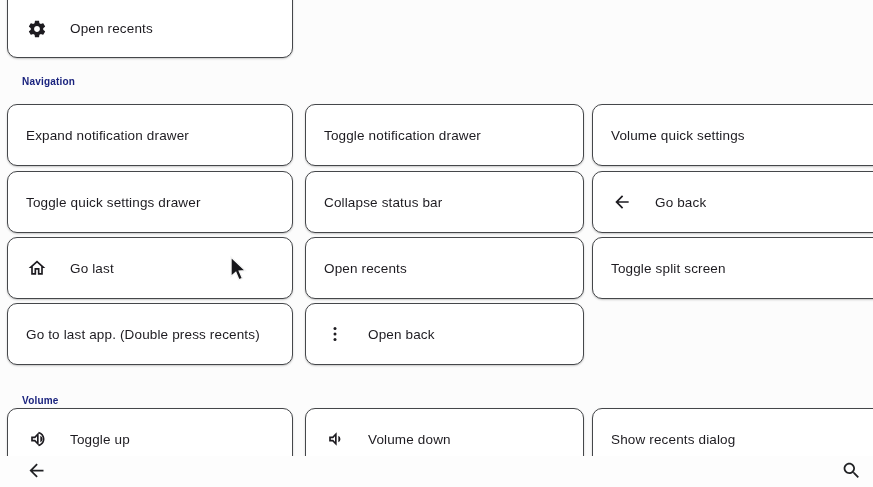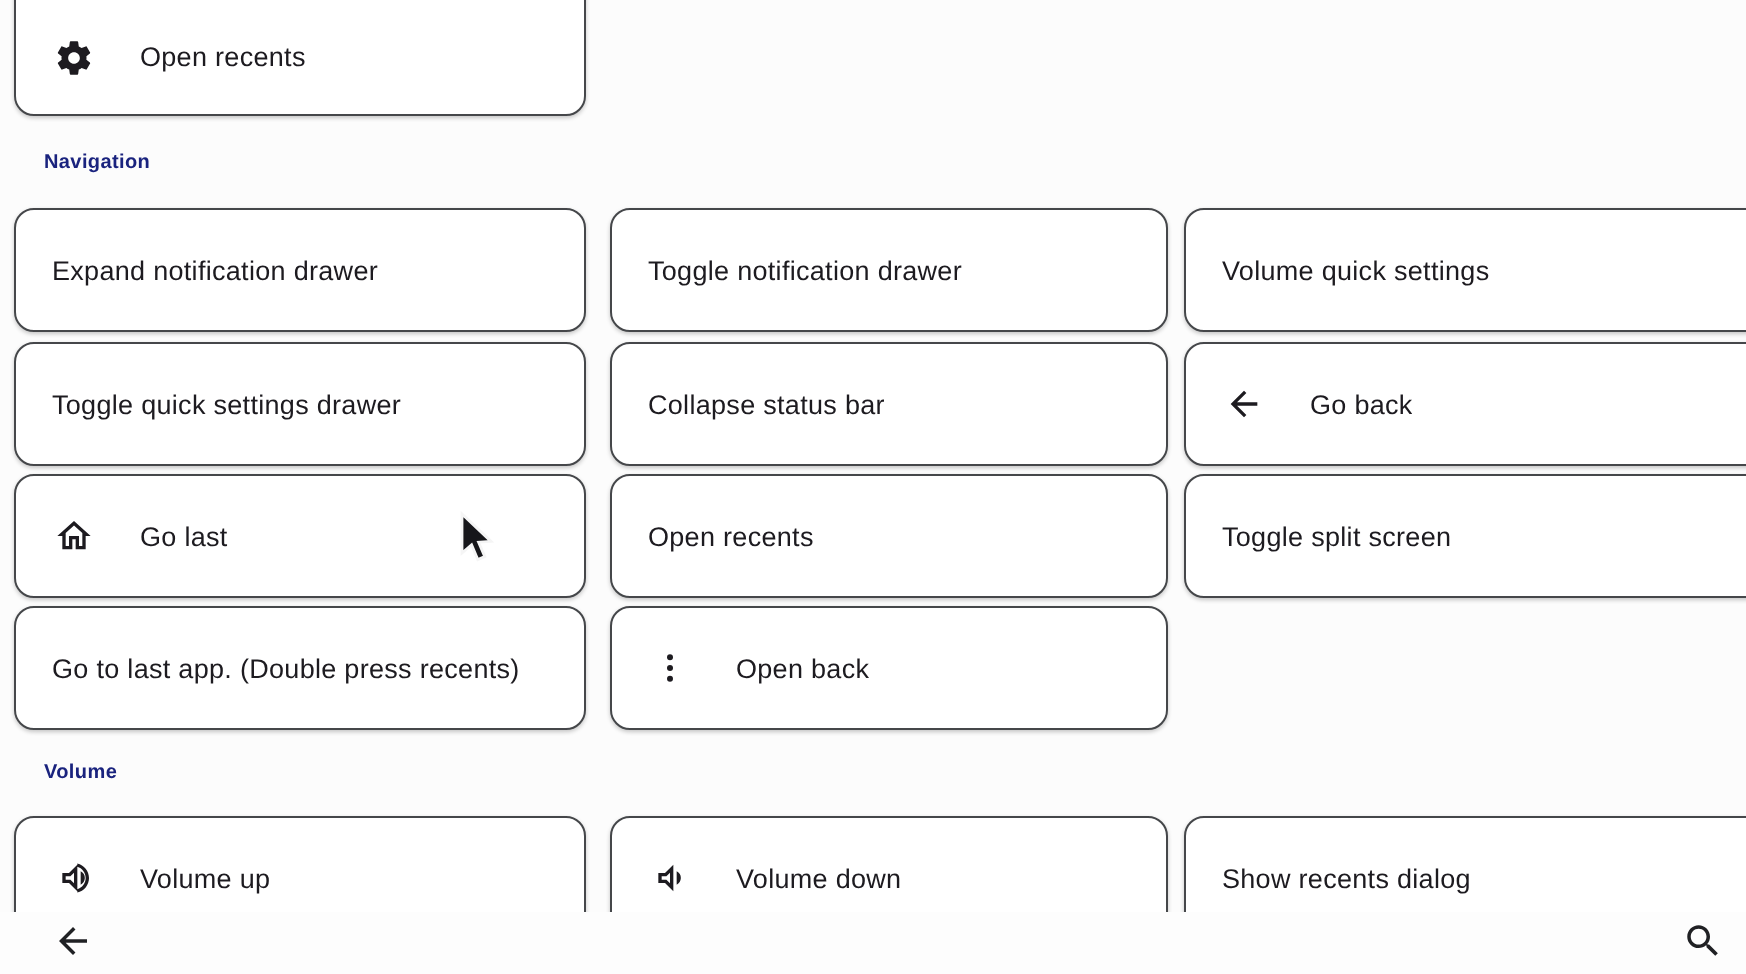--- a/index.html
+++ b/index.html
@@ -103,29 +103,29 @@
   <span class="icn">
     <svg viewBox="0 0 24 24">
         <circle cx="12" cy="5.5" r="1.8"></circle>
         <circle cx="12" cy="12" r="1.8"></circle>
         <circle cx="12" cy="18.5" r="1.8"></circle>
       </svg>
   </span>
   <span class="lbl">Open back</span>
 </div>
 
-<div class="sec-h" style="top:381px">Volume</div>
+<div class="sec-h" style="top:395px">Volume</div>
 
 <div class="card c1 rv">
   <span class="icn">
     <svg viewBox="0 0 24 24">
         <path d="M16 7.97v8.05c1.48-.73 2.5-2.25 2.5-4.02A4.5 4.5 0 0 0 16 7.97zM5 9v6h4l5 5V4L9 9H5zm7-.17v6.34L9.83 13H7v-2h2.83L12 8.83zM14 3.23v2.06c2.89.86 5 3.54 5 6.71s-2.11 5.85-5 6.71v2.06c4.01-.91 7-4.49 7-8.77s-2.99-7.86-7-8.77z"></path>
       </svg>
   </span>
-  <span class="lbl">Volume up</span>
+  <span class="lbl">Toggle up</span>
 </div>
 <div class="card c2 rv">
   <span class="icn">
     <svg viewBox="0 0 24 24">
         <path d="M18.5 12A4.5 4.5 0 0 0 16 7.97v8.05c1.48-.73 2.5-2.25 2.5-4.02zM5 9v6h4l5 5V4L9 9H5zm7-.17v6.34L9.83 13H7v-2h2.83L12 8.83z"></path>
       </svg>
   </span>
   <span class="lbl">Volume down</span>
 </div>
 <div class="card c3 rv">

